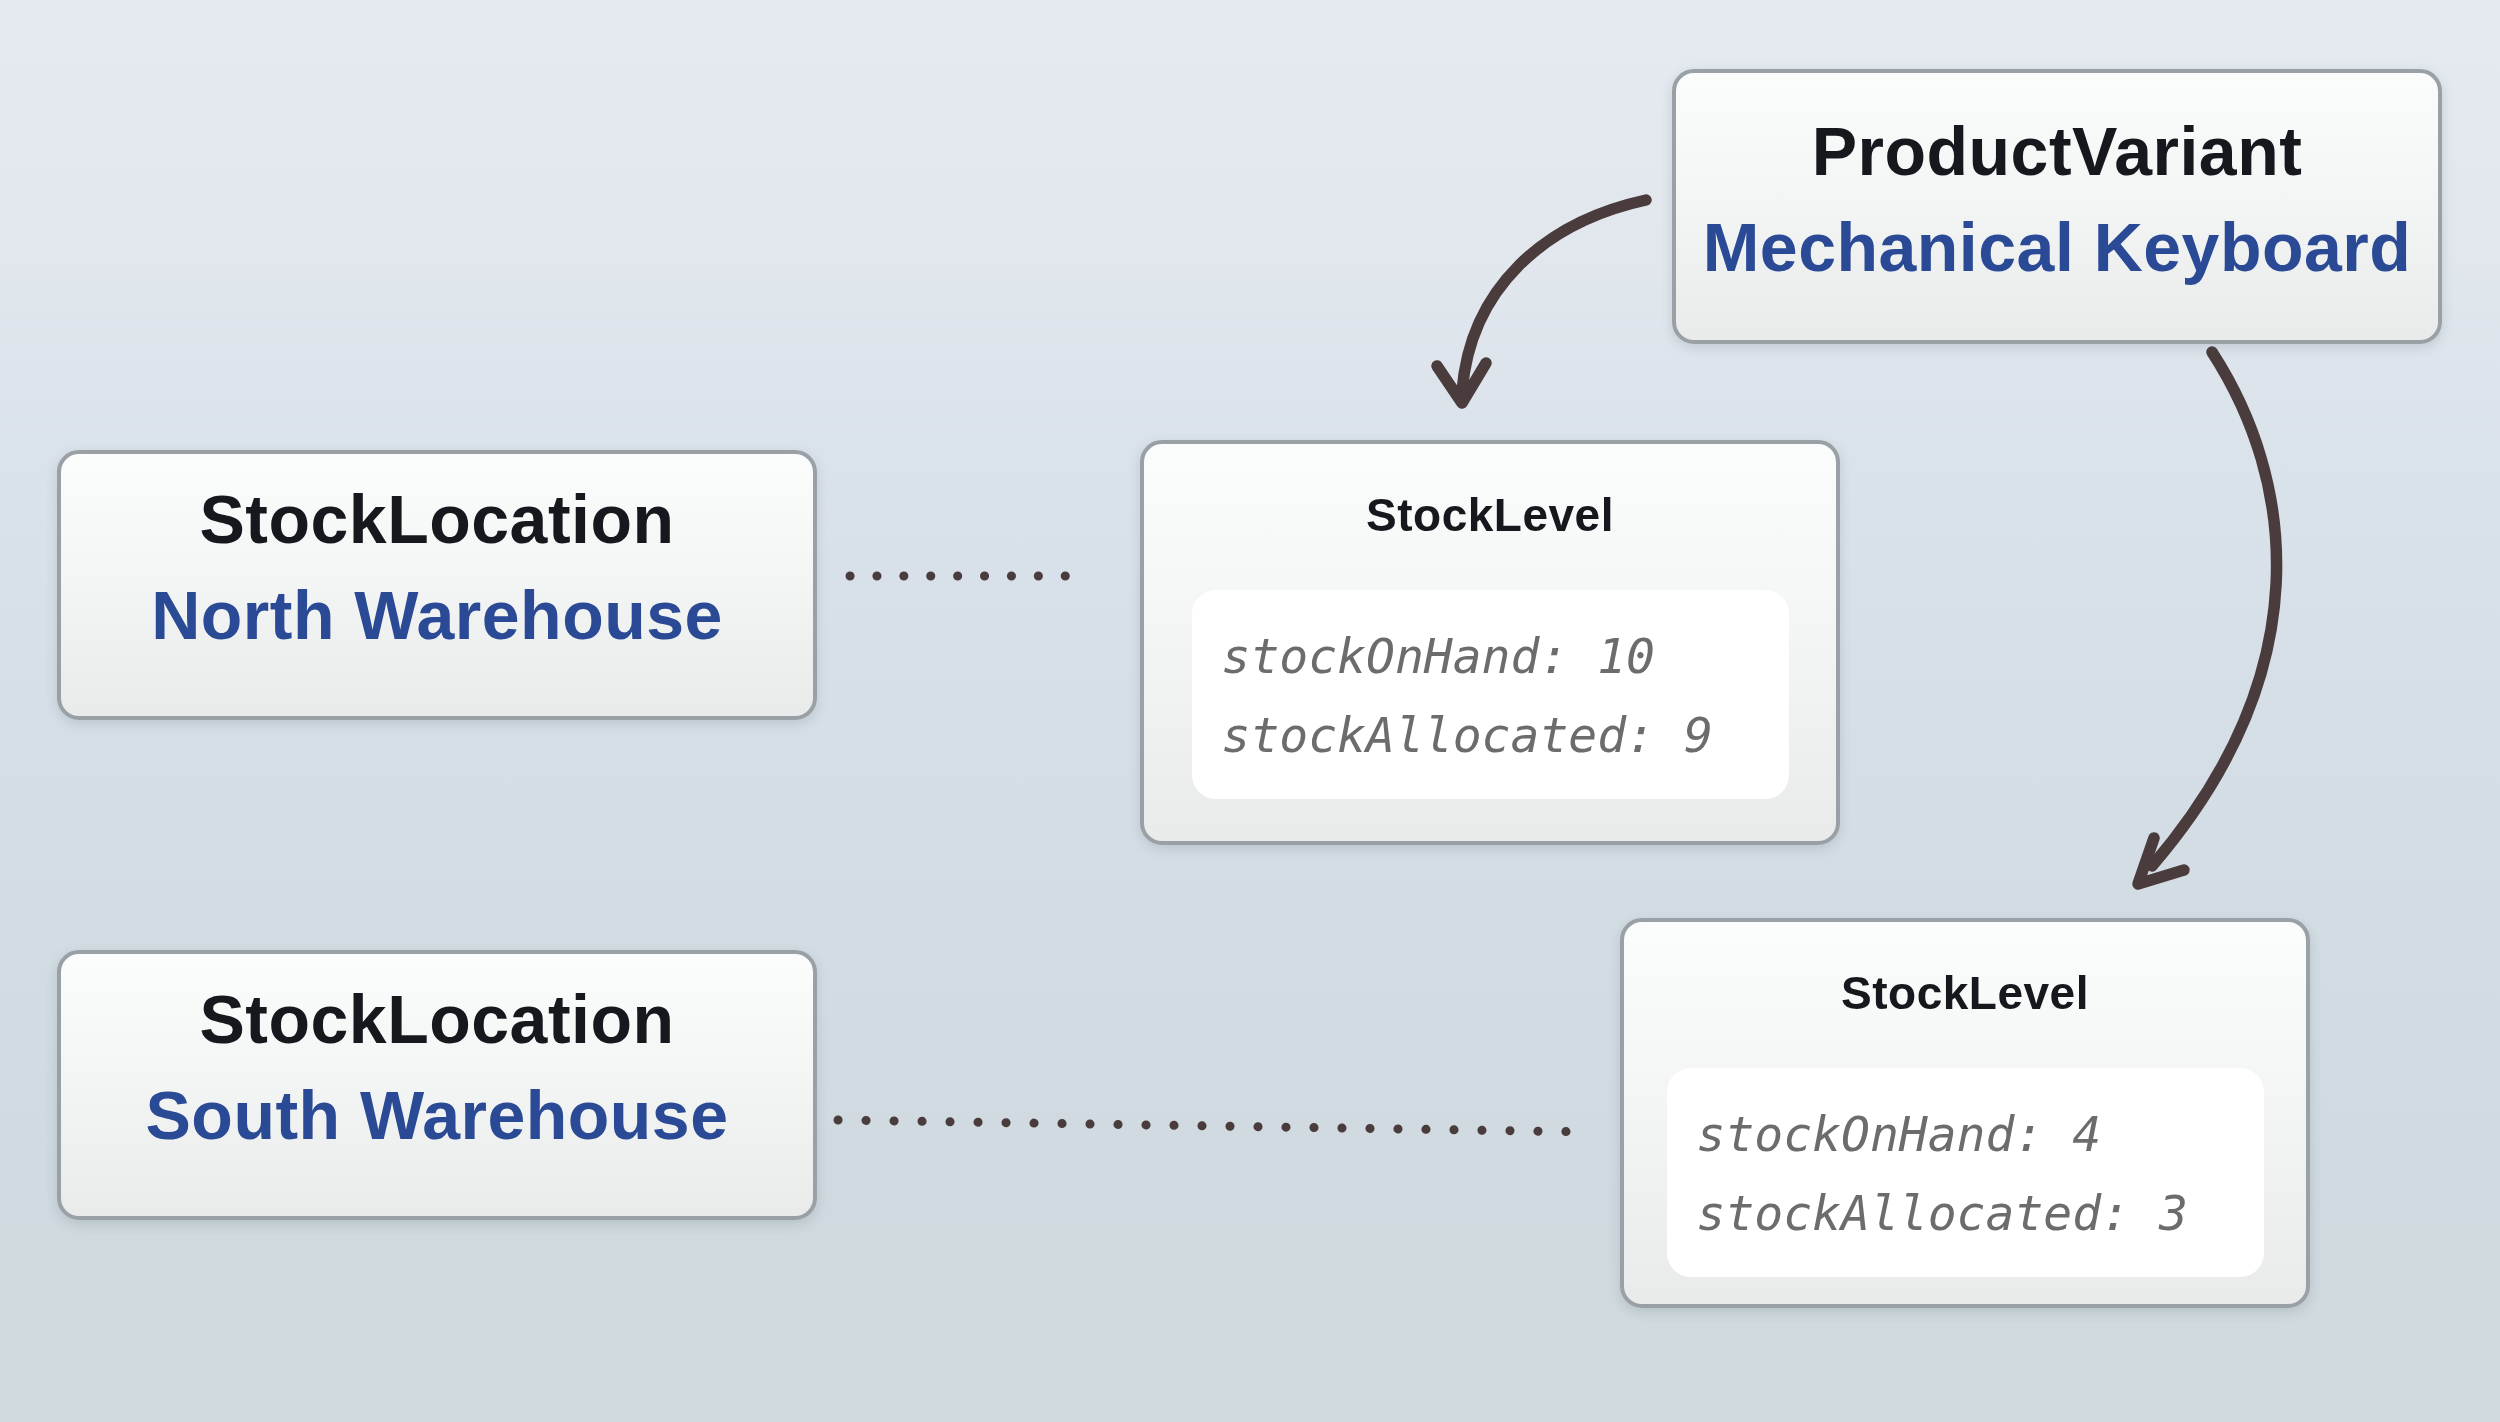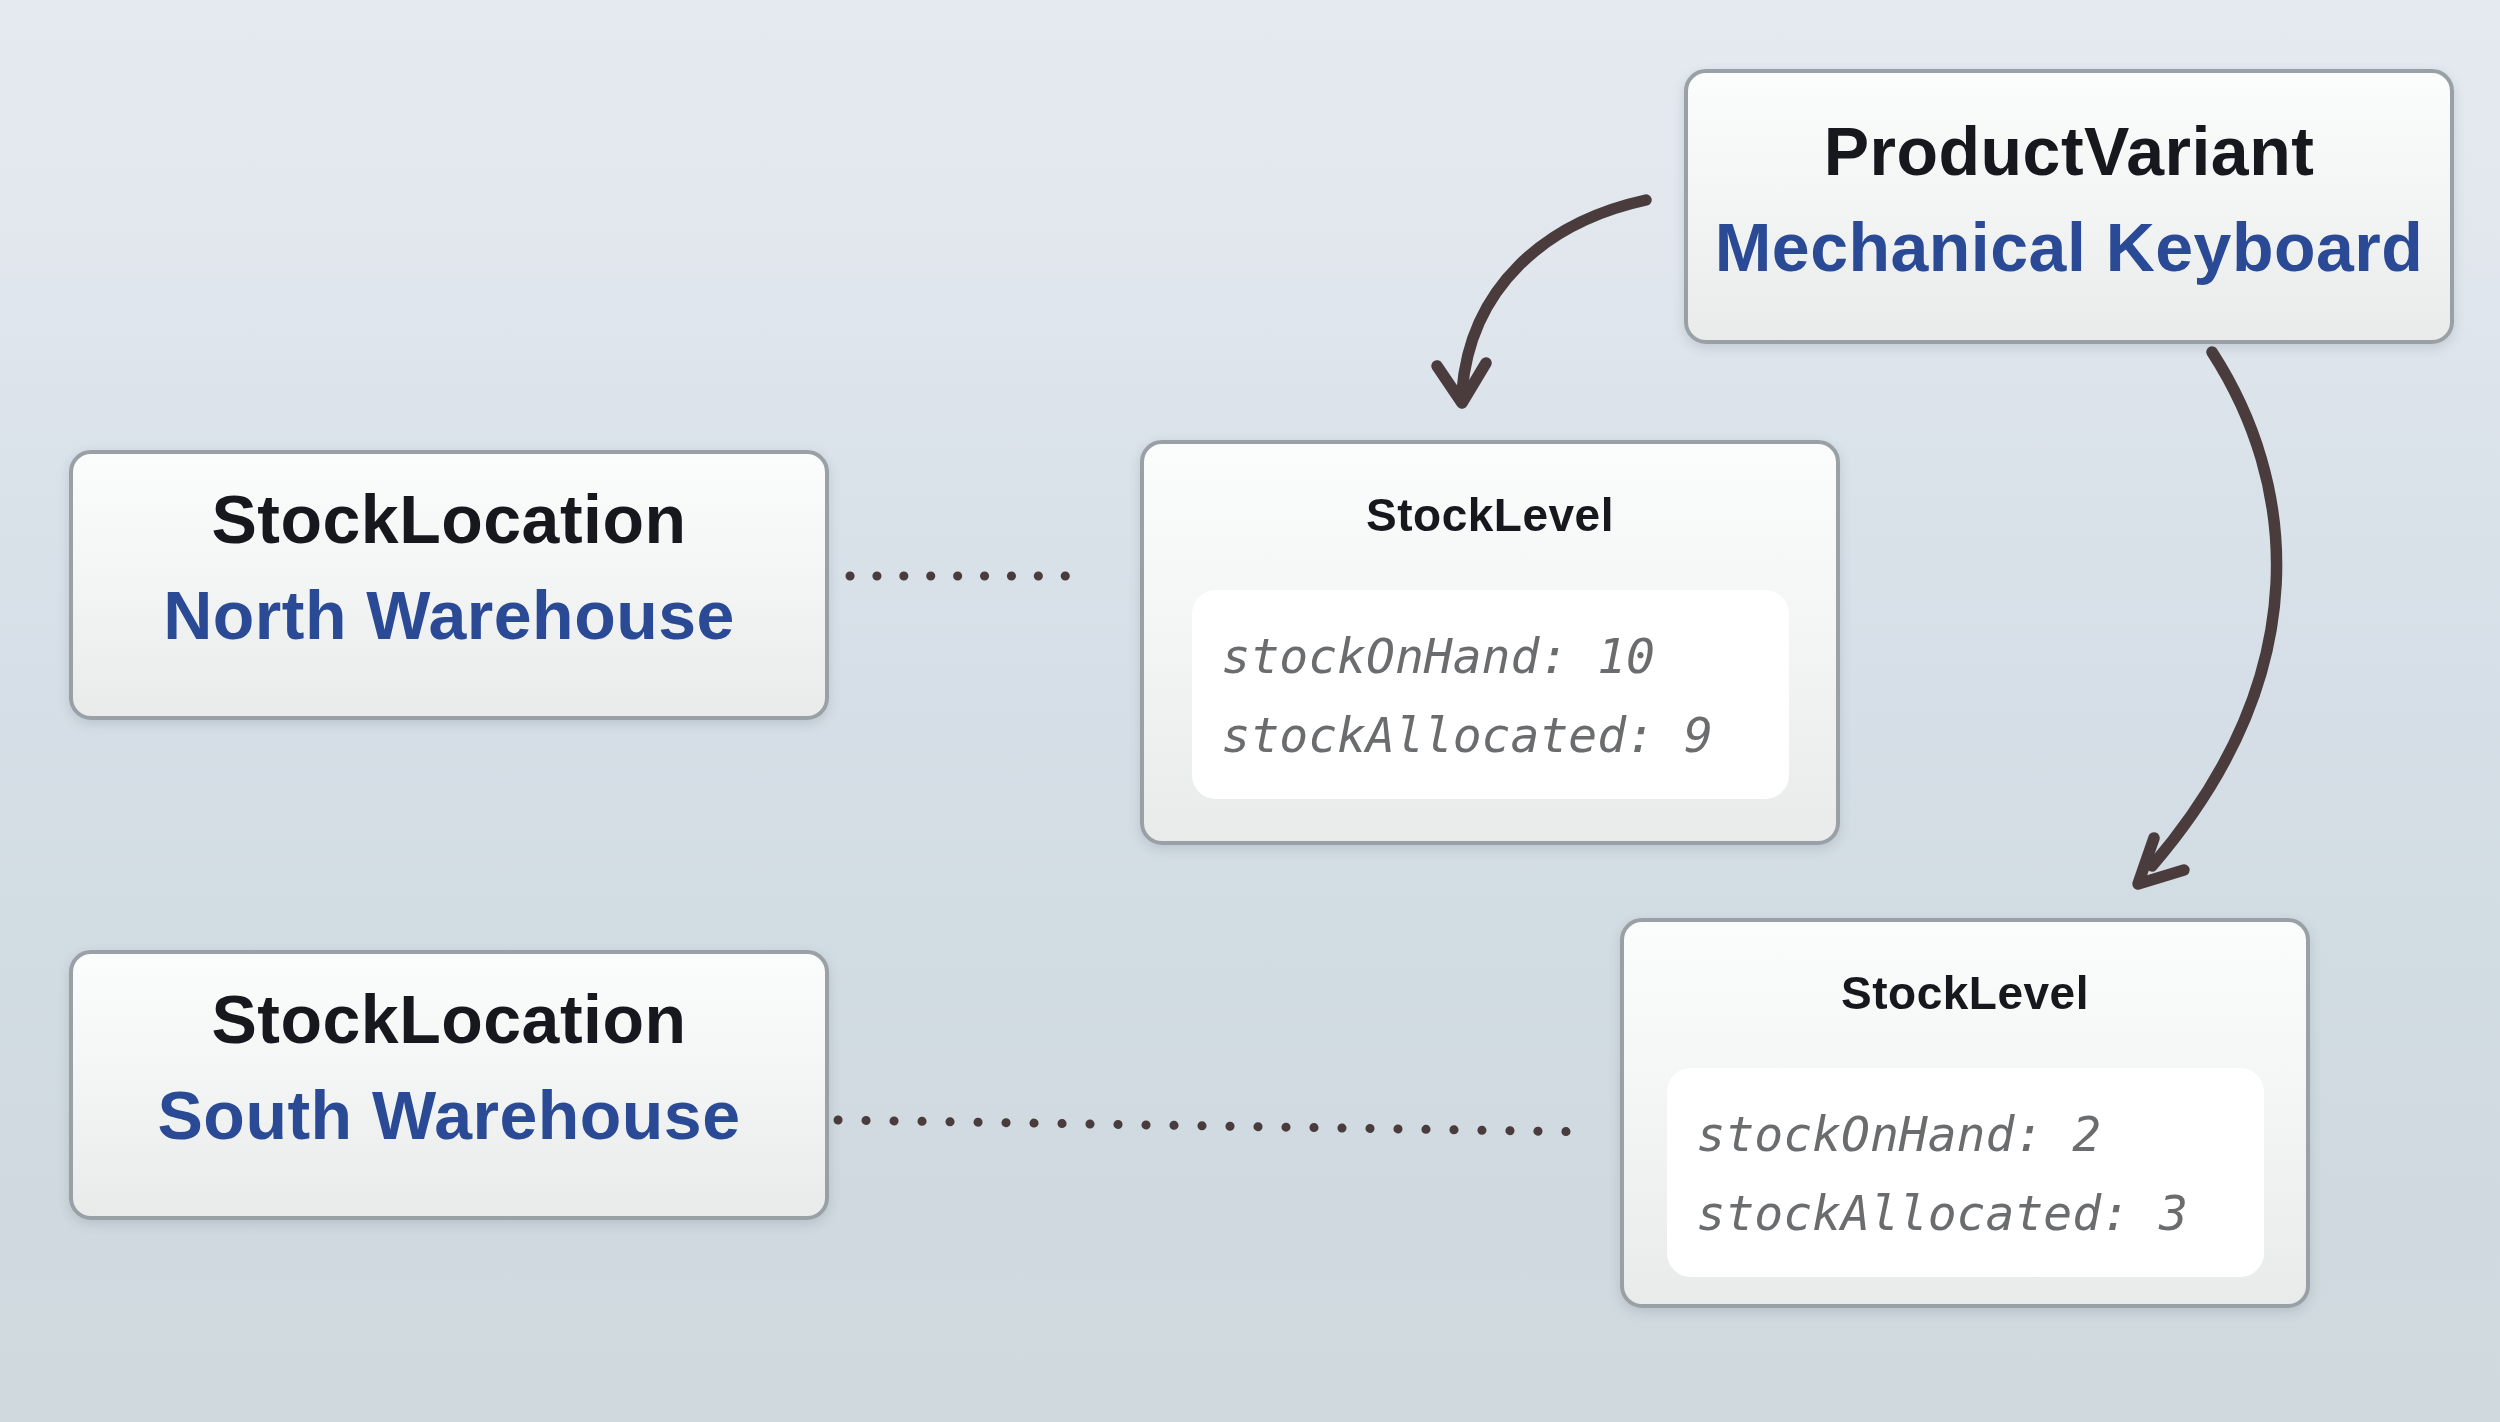--- a/index.html
+++ b/index.html
@@ -40,21 +40,21 @@
     display:flex;flex-direction:column;align-items:center;
   }
   .node .title{
     font-weight:700;font-size:68px;line-height:72px;
     color:var(--title-text);letter-spacing:.5px;white-space:nowrap;
   }
   .node .subtitle{
     font-weight:700;font-size:68px;line-height:72px;
     color:var(--accent-blue);letter-spacing:.5px;white-space:nowrap;text-align:center;
   }
-  .entity{justify-content:center;gap:24px;margin-left:12px;}
+  .entity{justify-content:center;gap:24px;}
   .node-product-variant{left:1672px;top:69px;width:770px;height:275px;padding-bottom:16px;}
   .node-stock-location-north{left:57px;top:450px;width:760px;height:270px;padding-bottom:36px;}
   .node-stock-location-south{left:57px;top:950px;width:760px;height:270px;padding-bottom:36px;}
   .node-stock-level-north{left:1140px;top:440px;width:700px;height:405px;padding-top:38px;gap:42px;}
   .node-stock-level-south{left:1620px;top:918px;width:690px;height:390px;padding-top:38px;gap:42px;}
   .node .title.lvl{font-size:46px;line-height:66px;}
   .codebox{
     width:597px;
     background:var(--code-panel);
     border-radius:24px;
@@ -98,16 +98,16 @@
   <div class="title lvl">StockLevel</div>
   <div class="codebox">
     <div class="codeline">stockOnHand: 10</div>
     <div class="codeline">stockAllocated: 9</div>
   </div>
 </div>
 
 <div class="node node-stock-level-south">
   <div class="title lvl">StockLevel</div>
   <div class="codebox">
-    <div class="codeline">stockOnHand: 2</div>
+    <div class="codeline">stockOnHand: 4</div>
     <div class="codeline">stockAllocated: 3</div>
   </div>
 </div>
 
 </body></html>

